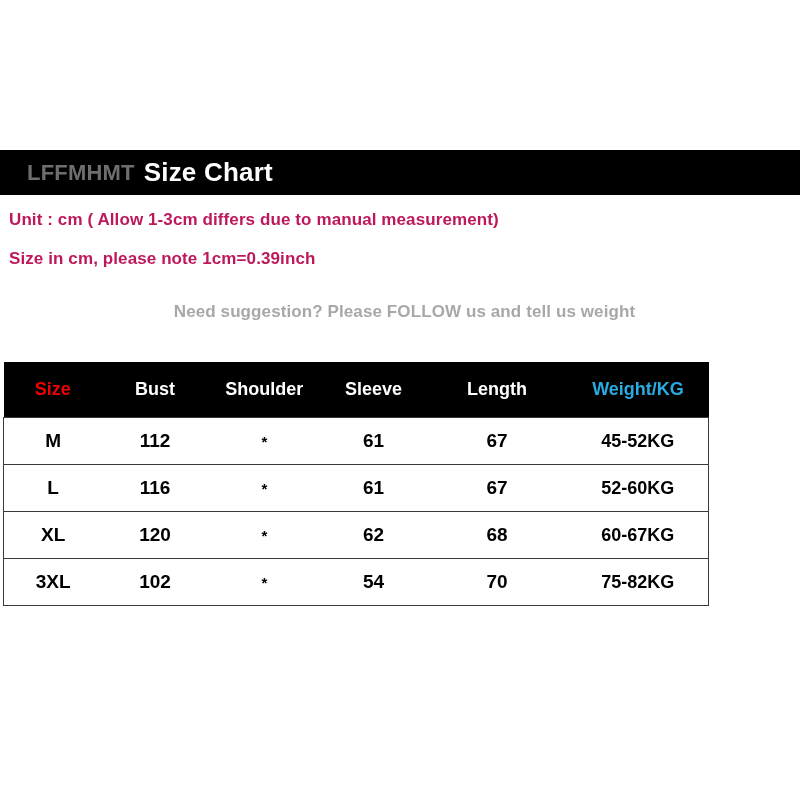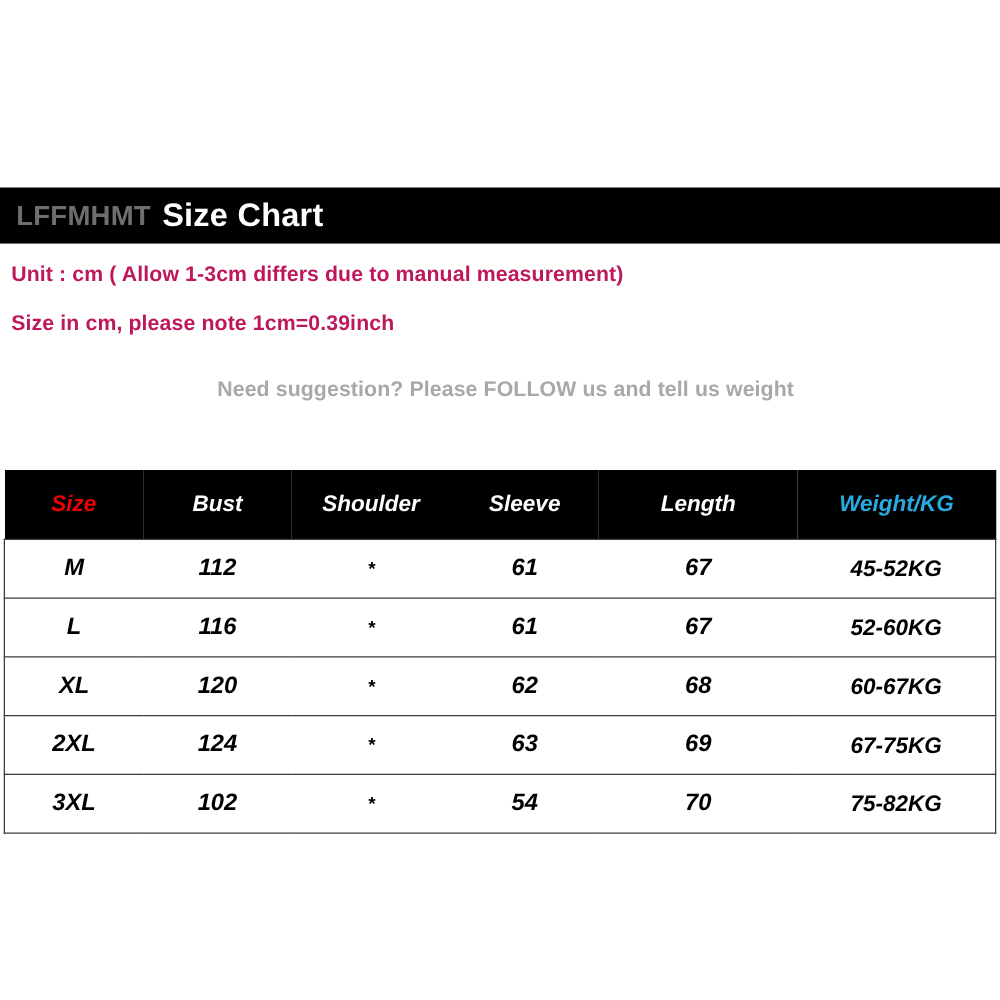--- a/index.html
+++ b/index.html
@@ -24,21 +24,21 @@
   
   .title-banner {
     position: absolute;
     left: 0;
     top: 150px;
     width: 800px;
     height: 45px;
     background: #000000;
     display: flex;
     align-items: center;
-    padding-left: 13px;
+    padding-left: 27px;
     box-sizing: border-box;
   }
   .brand-name {
     color: #6e6e6e;
     font-size: 22px;
     font-weight: bold;
     letter-spacing: 0.2px;
   }
   .title-text {
     color: #ffffff;
@@ -70,25 +70,24 @@
   .info-line.faded {
     color: #a8a8a8;
     margin-top: 36px;
     text-align: center;
   }
 
   
   .size-table {
     position: absolute;
     left: 3px;
-    top: 376px;
-    width: 794px;
+    top: 362px;
+    width: 706px;
     border-collapse: collapse;
     table-layout: fixed;
-    font-style: italic;
   }
   .size-table th,
   .size-table td {
     text-align: center;
     padding: 0;
     margin: 0;
   }
 
   .size-table thead tr {
     background: #000000;
@@ -179,28 +178,20 @@
       </tr>
       <tr>
         <td>XL</td>
         <td>120</td>
         <td class="cell-shoulder">*</td>
         <td>62</td>
         <td>68</td>
         <td class="cell-weight">60-67KG</td>
       </tr>
       <tr>
-        <td>2XL</td>
-        <td>124</td>
-        <td class="cell-shoulder">*</td>
-        <td>63</td>
-        <td>69</td>
-        <td class="cell-weight">67-75KG</td>
-      </tr>
-      <tr>
         <td>3XL</td>
         <td>102</td>
         <td class="cell-shoulder">*</td>
         <td>54</td>
         <td>70</td>
         <td class="cell-weight">75-82KG</td>
       </tr>
     </tbody>
   </table>
 

